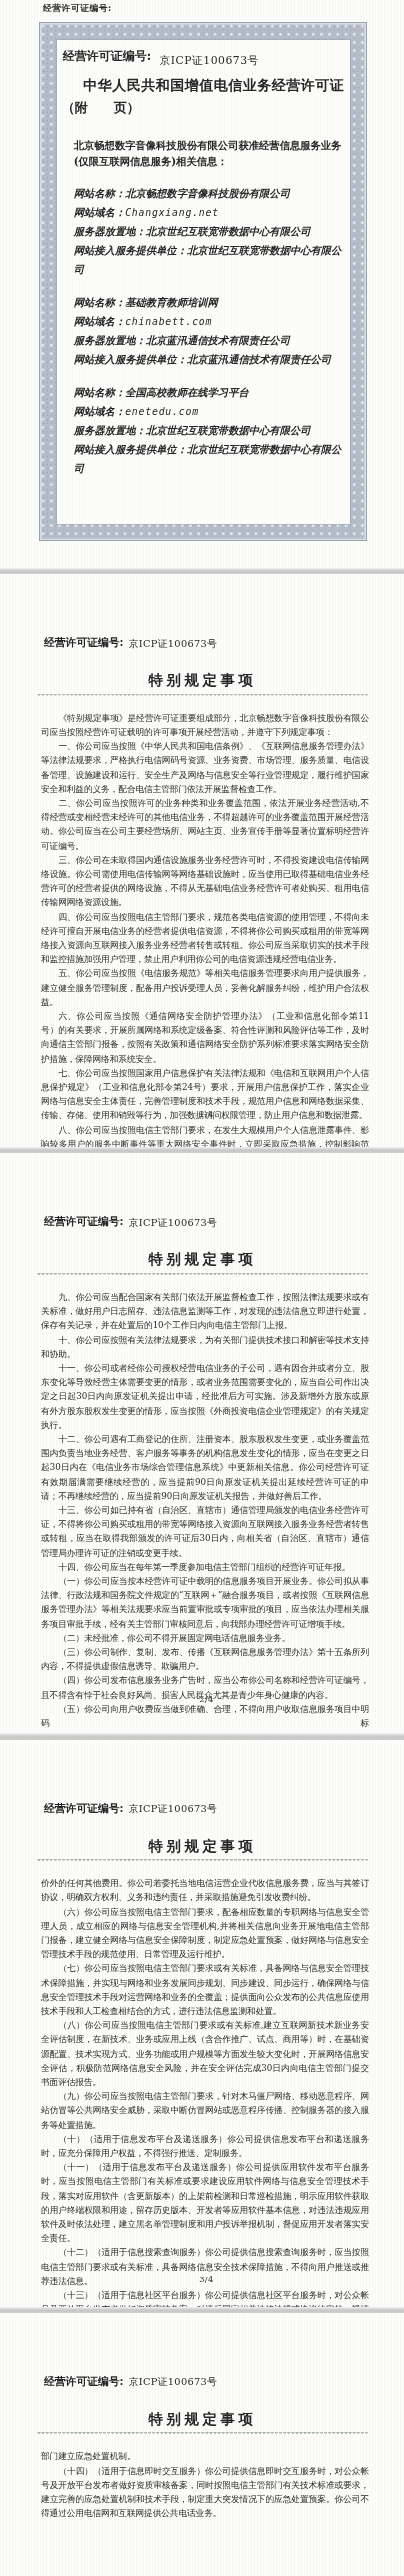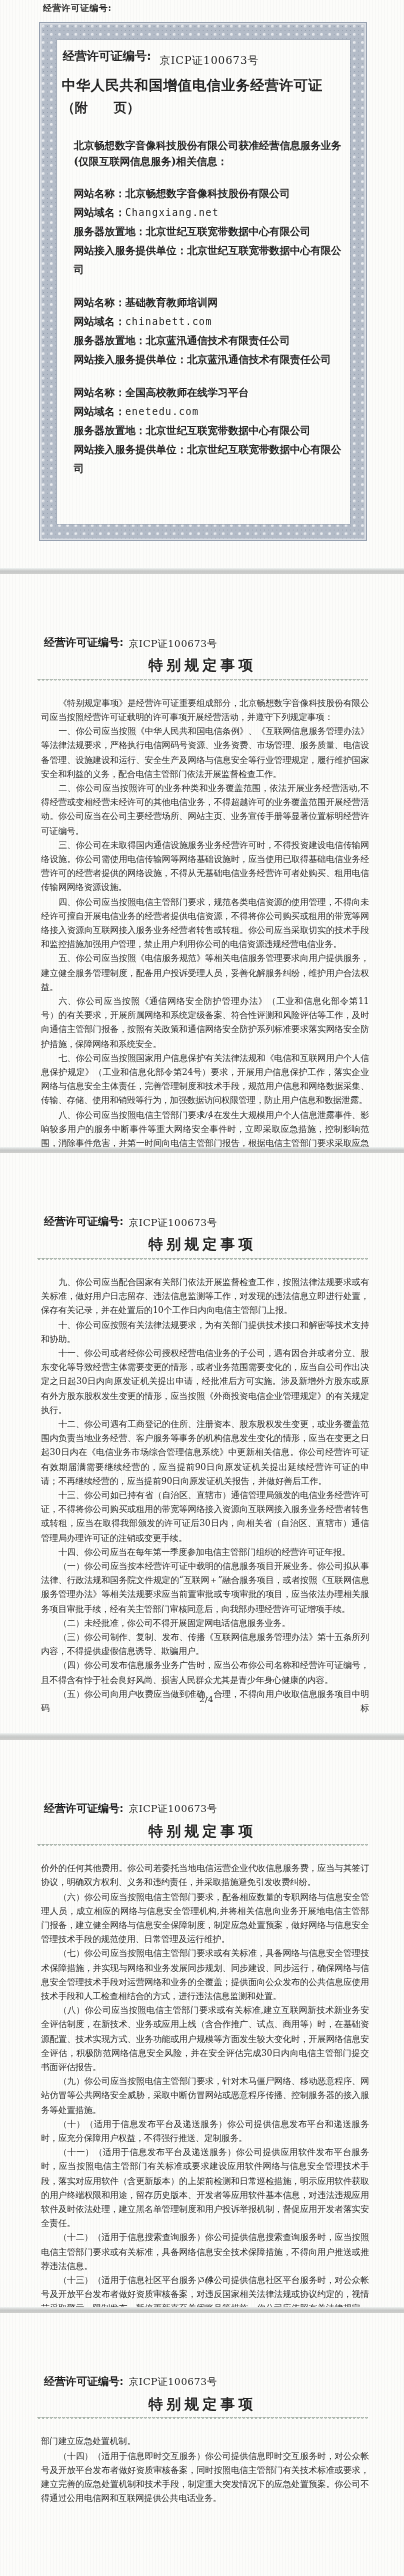--- a/index.html
+++ b/index.html
@@ -39,34 +39,34 @@
   }
   .cert-inner{
     width:100%;height:100%;box-sizing:border-box;
     background:#fcfcfa;
     background-image:repeating-linear-gradient(90deg, rgba(60,70,80,0.02) 0 1px, transparent 1px 3.1px);
     padding:8.2px 5.2px 0 5.2px;
     box-shadow:0 0 0 0.5px #97a1b0;
   }
   .cert-lic-row{font-size:12px;font-weight:700;margin-left:1px;}
   .cert-lic-no{font-size:10.8px;font-weight:400;letter-spacing:0.5px;position:relative;top:4.1px;left:4.1px;font-family:"DejaVu Serif",serif;}
-  .cert-title{text-align:left;font-size:14px;font-weight:700;letter-spacing:0.5px;margin-top:12.4px;font-family:Liberation Serif, serif;}
+  .cert-title{text-align:right;font-size:14px;font-weight:700;letter-spacing:0.5px;margin-top:12.4px;font-family:Liberation Serif, serif;}
   .cert-sub{font-size:13px;font-weight:700;margin-top:4.1px;}
   .cert-text{width:269px;margin-left:12px;}
   .cert-intro{margin-top:19.6px;font-size:10.3px;line-height:16.5px;font-weight:700;}
-  .website-list{margin-top:2.1px;}
+  .website-list{margin-top:2.1px;font-style:italic;}
   .website-entry{margin-top:14px;}
   .field{font-size:10.3px;line-height:19px;font-weight:700;}
   .mono{font-family:"DejaVu Sans Mono","Liberation Mono",monospace;font-size:9.8px;letter-spacing:0.8px;font-weight:400;}
 
   
   .reg-page{position:relative;}
   .reg-header{padding-top:62px;margin-left:44px;font-size:10.8px;font-weight:700;}
   .reg-no{font-size:9.8px;font-weight:400;margin-left:5.2px;position:relative;top:0.5px;letter-spacing:0.3px;}
-  .reg-title{text-align:center;font-size:14.4px;font-weight:700;letter-spacing:3.6px;margin-top:6px;}
+  .reg-title{text-align:center;font-size:14.4px;font-weight:700;letter-spacing:3.6px;margin-top:21px;}
   .zigzag{
     width:331px;height:3.6px;margin:3.6px auto 0 auto;
     background:
       linear-gradient(135deg,#a9b4ab 25%,transparent 25%) -2.1px 0/4.1px 4.1px repeat-x,
       linear-gradient(225deg,#a9b4ab 25%,transparent 25%) -2.1px 0/4.1px 4.1px repeat-x;
   }
   .reg-body{
     margin:13.4px 36px 0 41px;width:328px;
     font-size:8.7px;line-height:14.2px;letter-spacing:-0.1px;
     text-align:justify;

